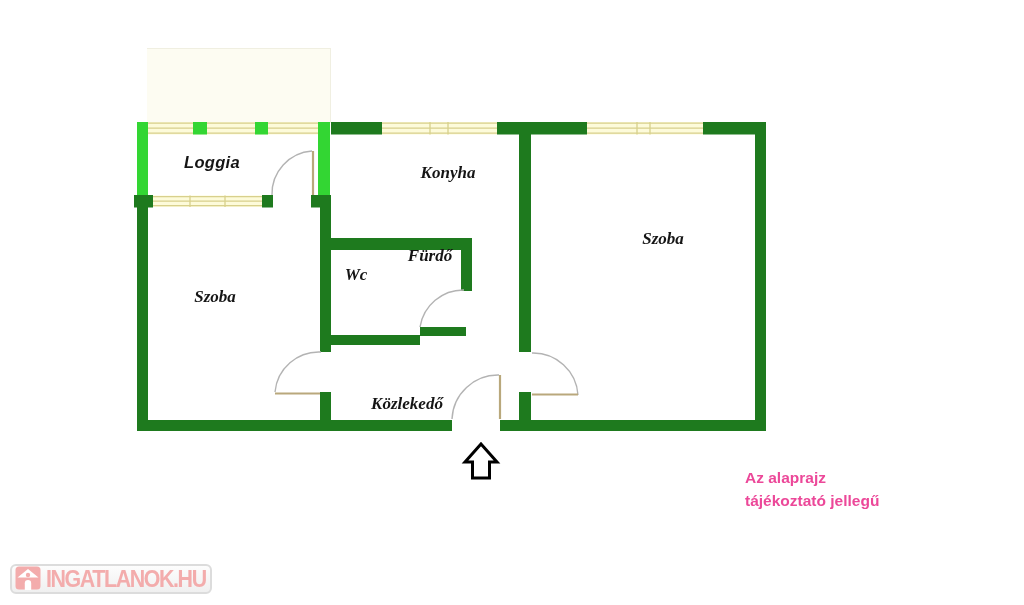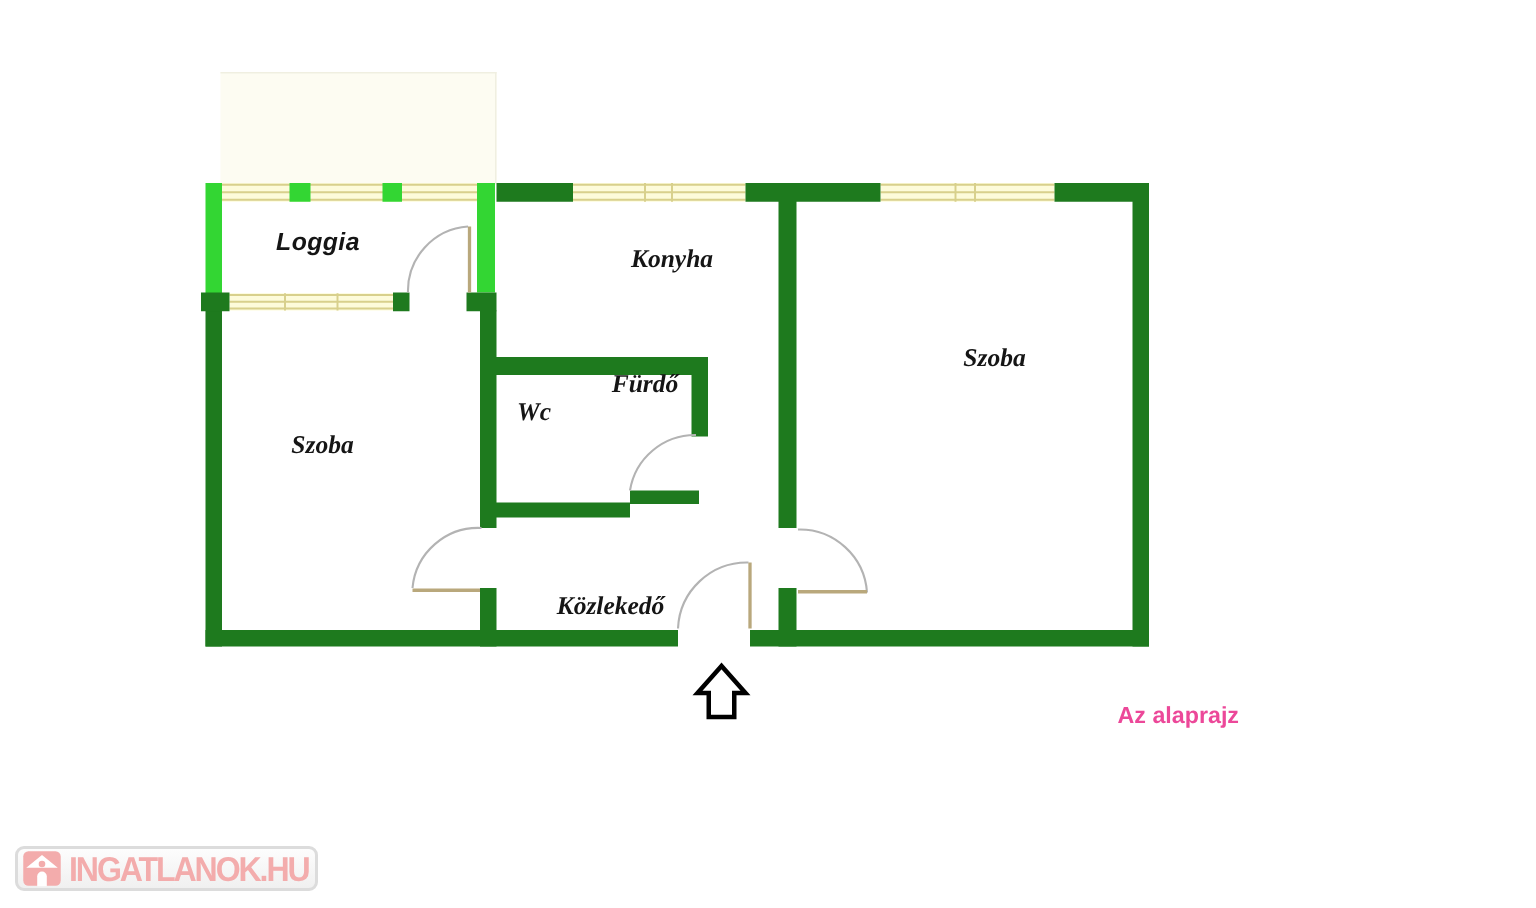--- a/index.html
+++ b/index.html
@@ -7,21 +7,21 @@
          font-family:"Liberation Sans","DejaVu Sans",sans-serif;padding-left:27px;}
   .faded-box{position:absolute;left:147px;top:48px;width:183px;height:74px;
              background:#fdfcee;border-top:1px solid #ecead8;border-right:1px solid #ecead8;opacity:.75;}
   svg.plan{position:absolute;left:0;top:0;}
   .room-label{position:absolute;transform:translate(-50%,-50%);color:#151515;white-space:nowrap;}
   .serif-label{font-family:"Liberation Serif","DejaVu Serif",serif;font-weight:bold;font-style:italic;font-size:17px;}
   .sans-label{font-family:"Liberation Sans","DejaVu Sans",sans-serif;font-weight:bold;font-style:italic;font-size:16.5px;letter-spacing:.3px;}
   .disclaimer{position:absolute;left:745px;top:466px;font-weight:bold;font-size:15.5px;line-height:23px;color:#ec4899;}
   .watermark{position:absolute;left:10px;top:564px;width:202px;height:30px;
              background:linear-gradient(#fdfdfd,#f0f0f0);border:2px solid #dcdcdc;border-radius:6px;
-             display:flex;align-items:center;box-sizing:border-box;}
+             display:flex;box-sizing:border-box;}
   .watermark .house{margin-left:3px;flex:0 0 auto;display:block;}
   .watermark .brand{font-weight:bold;font-size:23px;line-height:26px;letter-spacing:-1.5px;
                     color:var(--brand-pink,#f3acac);transform:scaleX(.93);transform-origin:left center;
                     margin-left:5px;white-space:nowrap;}
 </style>
 </head>
 <body>
 
 <div class="stage">
 
@@ -91,20 +91,21 @@
   <div class="room-label sans-label" style="left:212px;top:162px">Loggia</div>
   <div class="room-label serif-label" style="left:448px;top:173px">Konyha</div>
   <div class="room-label serif-label" style="left:663px;top:239px">Szoba</div>
   <div class="room-label serif-label" style="left:215px;top:297px">Szoba</div>
   <div class="room-label serif-label" style="left:356px;top:275px">Wc</div>
   <div class="room-label serif-label" style="left:430px;top:256px">Fürdő</div>
   <div class="room-label serif-label" style="left:407px;top:404px">Közlekedő</div>
 
   <div class="disclaimer">
     <div>Az alaprajz</div>
+    <div>tájékoztató jellegű</div>
   </div>
 
   <div class="watermark">
     <svg class="house" width="26" height="24" viewBox="0 0 26 24">
       <rect x="0.5" y="0.5" width="25" height="23" rx="3.5" fill="var(--brand-pink)"></rect>
       <polygon points="2.5,11.5 13,3 23.5,11.5" fill="#ffffff"></polygon>
       <circle cx="13" cy="9" r="2.2" fill="var(--brand-pink)"></circle>
       <path d="M9.8,24 L9.8,17.2 A3.2,3.2 0 0 1 16.2,17.2 L16.2,24 Z" fill="#ffffff"></path>
     </svg>
     <span class="brand">INGATLANOK.HU</span>

